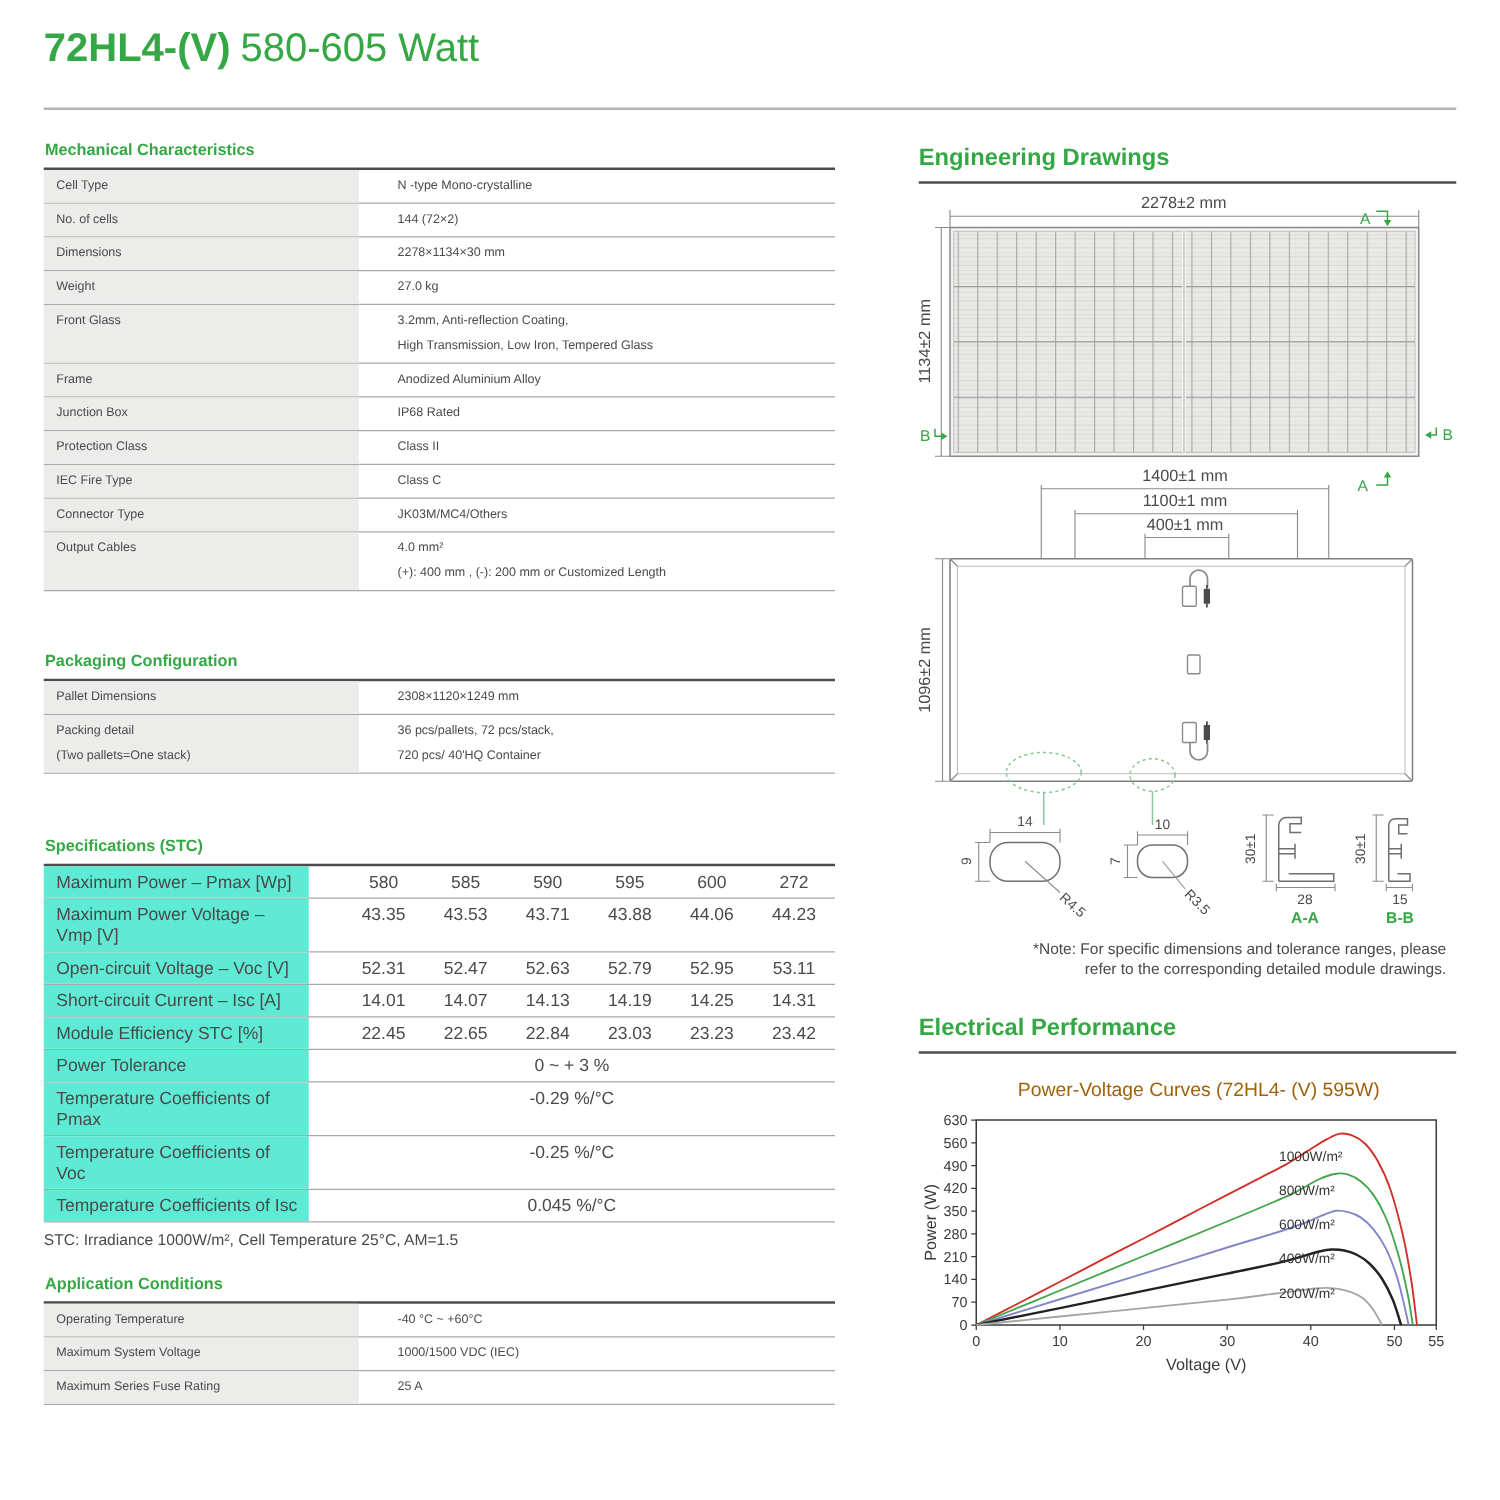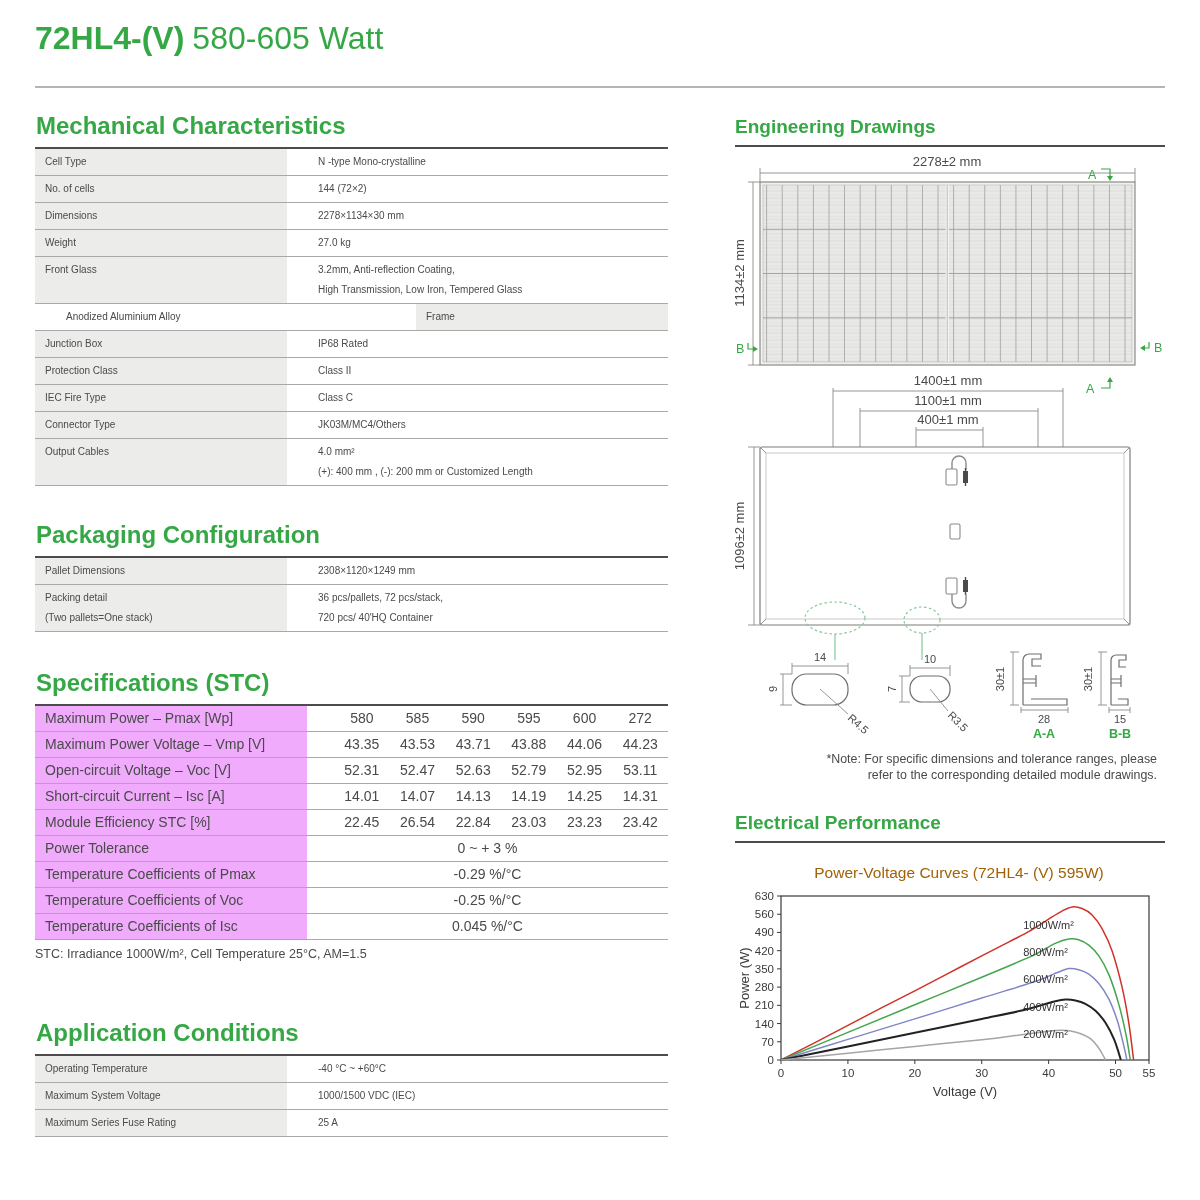--- a/index.html
+++ b/index.html
@@ -7,31 +7,31 @@
         font-family:"Liberation Sans",sans-serif;color:#4a4a4a;}
   
   .main-title{position:absolute;left:35px;top:12px;font-size:32px;line-height:52px;color:#35a845;white-space:nowrap;}
   .main-title .b{font-weight:700;}
   .main-title .l{font-weight:400;margin-left:8px;}
   .title-rule{position:absolute;left:35px;top:86px;width:1130px;height:2px;background:#b4b4b2;}
   
   .col-left{position:absolute;left:35px;top:112px;width:633px;height:1080px;}
   .col-right{position:absolute;left:735px;top:112px;width:430px;height:1088px;}
   .sec{position:absolute;left:0;width:633px;}
-  .sec-head{font-size:24px;font-weight:700;color:#35a845;padding:0 0 7px 1px;
+  .sec-head{font-size:13px;font-weight:700;color:#35a845;padding:0 0 7px 1px;
             border-bottom:2px solid #4c4c4c;margin:0;}
   
   .tbl{width:100%;}
   .row{display:flex;border-bottom:1px solid #a9a9a7;align-items:stretch;}
   .cell{font-size:10px;line-height:20px;padding:3px 0;}
   .cell.label{width:252px;background:#ececeb;padding-left:10px;box-sizing:border-box;white-space:pre-line;}
   .cell.value{flex:1;padding-left:31px;white-space:pre-line;}
   
   .srow{display:flex;border-bottom:1px solid #a9a9a7;align-items:stretch;}
-  .slabel{width:272px;background:#f0abfc;padding:4px 4px 4px 10px;box-sizing:border-box;
+  .slabel{width:212px;background:#5eead4;padding:4px 4px 4px 10px;box-sizing:border-box;
           font-size:14px;line-height:17px;}
   .svals{flex:1;display:flex;padding-left:27px;}
   .sval{flex:1;text-align:center;font-size:14px;line-height:17px;padding:4px 0;}
   .sspan{flex:1;text-align:center;font-size:14px;line-height:17px;padding:4px 0;}
   .footnote{font-size:12.5px;margin-top:7px;color:#4a4a4a;}
   
   .eng-head{position:absolute;left:0;top:4px;width:430px;font-size:19px;font-weight:700;color:#35a845;
             padding-bottom:7px;border-bottom:2px solid #4c4c4c;}
   #eng-svg{position:absolute;left:0;top:40px;}
   .elec-head{position:absolute;left:0;top:700px;width:430px;font-size:19px;font-weight:700;color:#35a845;
@@ -83,22 +83,22 @@
         <div class="row">
             <div class="cell label">Weight</div>
             <div class="cell value">27.0 kg</div>
           </div>
         <div class="row">
             <div class="cell label">Front Glass</div>
             <div class="cell value">3.2mm, Anti-reflection Coating,
 High Transmission, Low Iron, Tempered Glass</div>
           </div>
         <div class="row">
+            <div class="cell label">Frame</div>
             <div class="cell value">Anodized Aluminium Alloy</div>
-            <div class="cell label">Frame</div>
           </div>
         <div class="row">
             <div class="cell label">Junction Box</div>
             <div class="cell value">IP68 Rated</div>
           </div>
         <div class="row">
             <div class="cell label">Protection Class</div>
             <div class="cell value">Class II</div>
           </div>
         <div class="row">
@@ -177,21 +177,21 @@
               <div class="sval">14.13</div>
               <div class="sval">14.19</div>
               <div class="sval">14.25</div>
               <div class="sval">14.31</div>
           </div>
         </div>
         <div class="srow">
           <div class="slabel">Module Efficiency STC [%]</div>
           <div class="svals">
             <div class="sval">22.45</div>
-              <div class="sval">26.54</div>
+              <div class="sval">22.65</div>
               <div class="sval">22.84</div>
               <div class="sval">23.03</div>
               <div class="sval">23.23</div>
               <div class="sval">23.42</div>
           </div>
         </div>
         <div class="srow">
             <div class="slabel">Power Tolerance</div>
             <div class="sspan">0 ~ + 3 %</div>
           </div>

